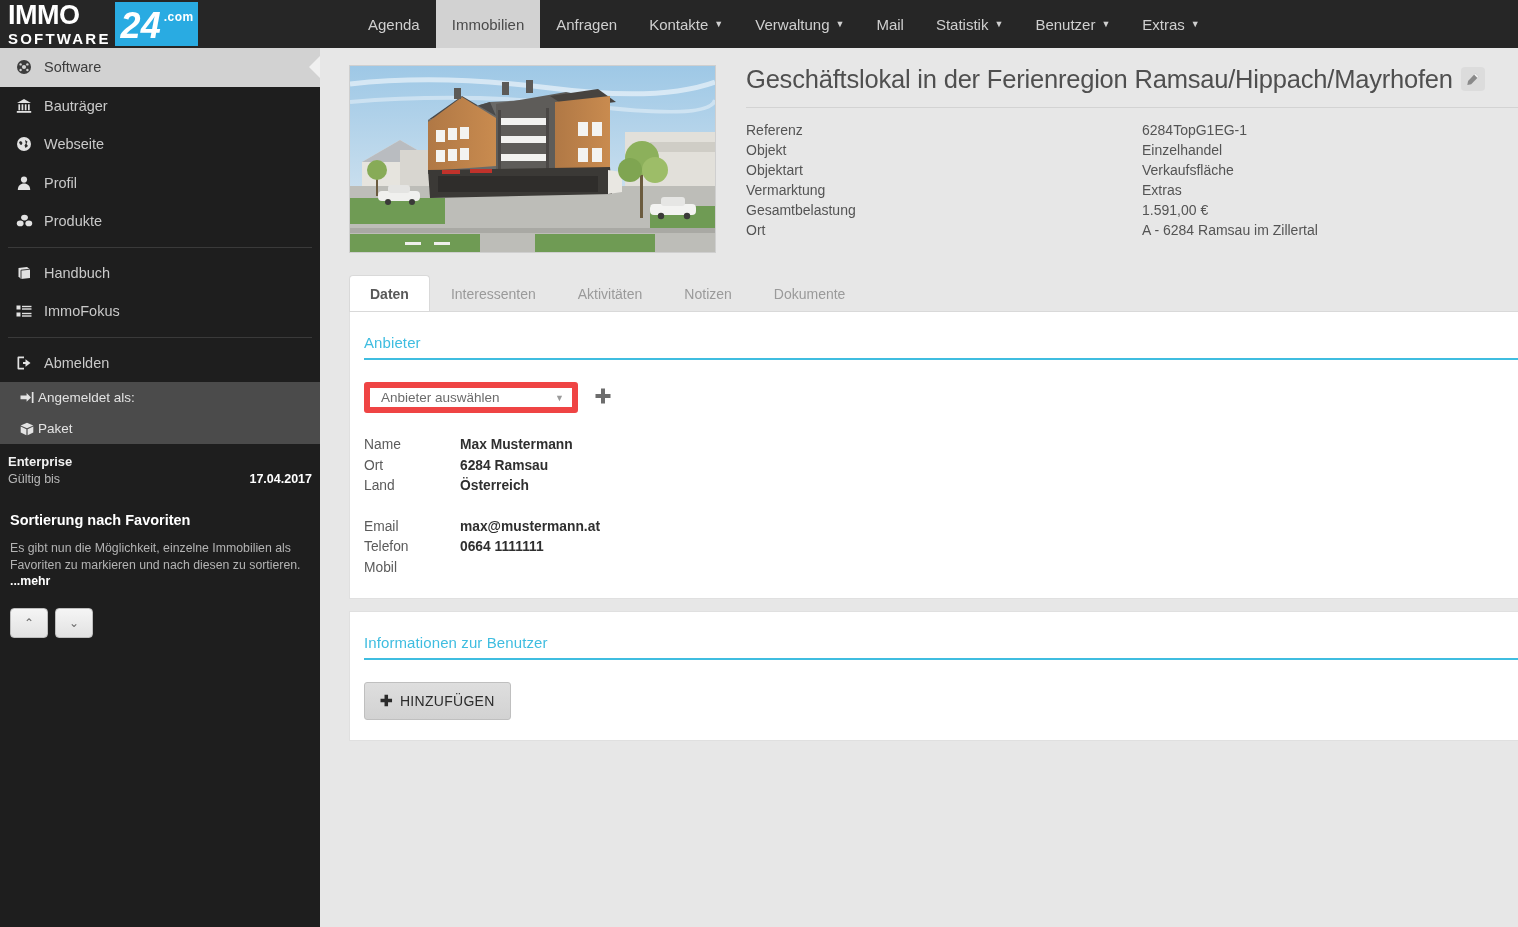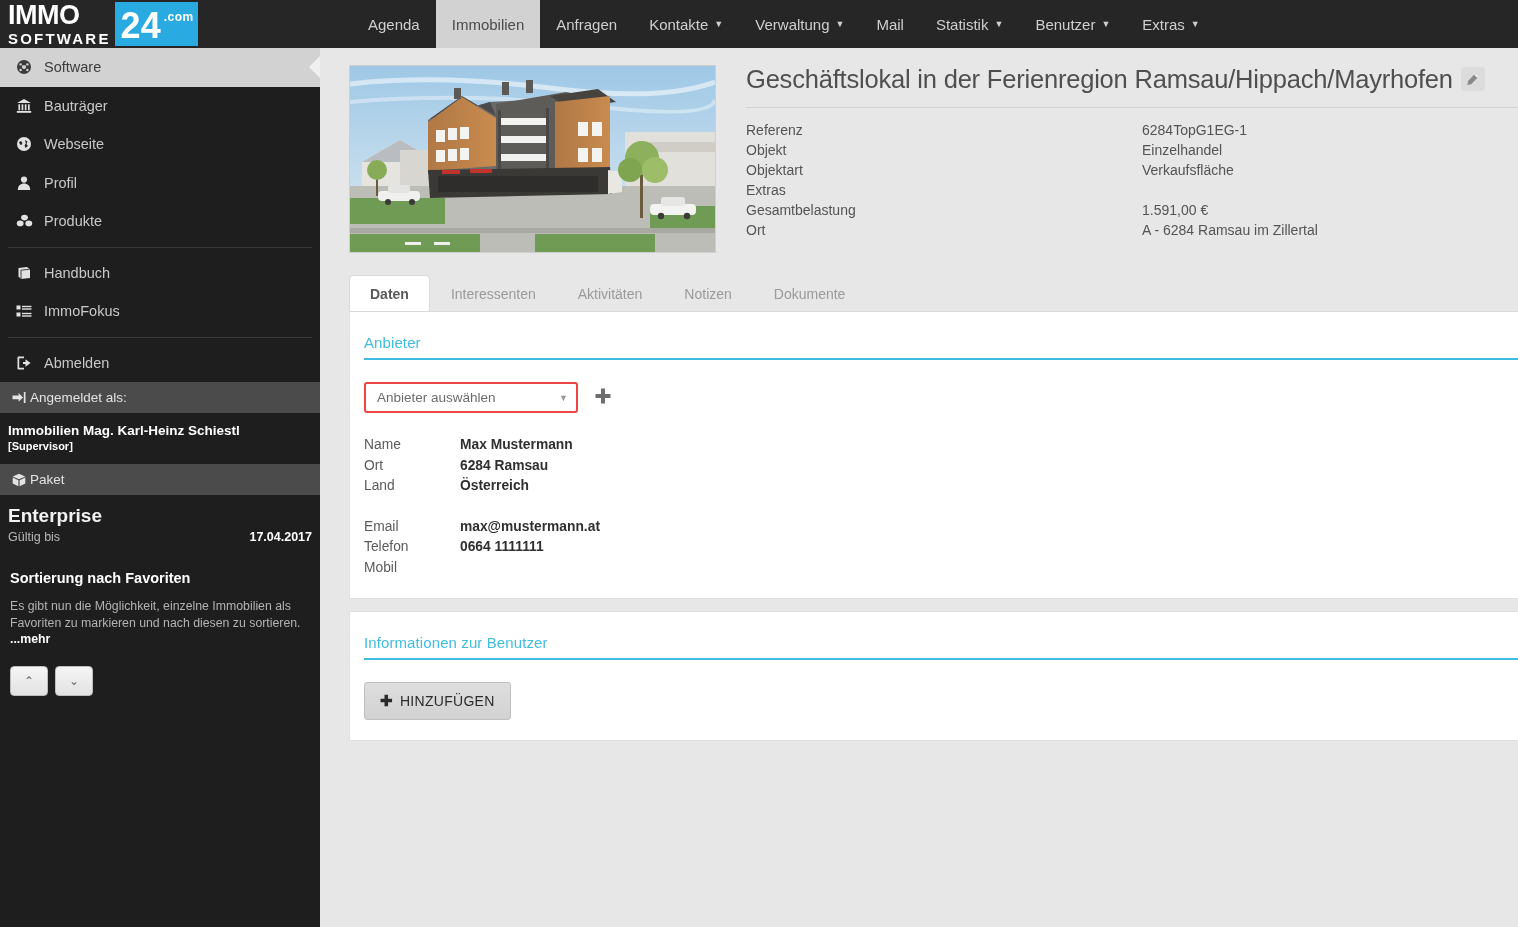--- a/index.html
+++ b/index.html
@@ -31,21 +31,21 @@
     color: #ffffff; font-weight: bold; font-size: 15px;
     letter-spacing: 2.2px; line-height: 1; margin-top: 2px;
   }
   .brand-left { display: flex; flex-direction: column; }
   .brand-24 {
     background: #29abe2; color: #fff; font-weight: bold;
     font-size: 36px; line-height: 44px; padding: 0 4px 0 6px;
     margin-left: 4px; position: relative; height: 44px;
     display: flex; align-items: flex-end;
   }
-  .brand-24 .num { line-height: 40px; }
+  .brand-24 .num { line-height: 40px; font-style: italic; }
   .brand-24 .com {
     font-size: 12px; font-weight: bold; color: #fff;
     margin-left: 3px; margin-bottom: 7px; letter-spacing: 0.5px;
   }
 
   .nav-list { list-style: none; }
   .nav-item {
     display: flex; align-items: center;
     height: 38.5px; padding-left: 10px;
     color: #c9c9c9; font-size: 14.5px;
@@ -65,27 +65,27 @@
     margin-top: -11px;
     border-top: 11px solid transparent;
     border-bottom: 11px solid transparent;
     border-right: 11px solid #f0f0f0;
   }
   .nav-sep { height: 1px; background: #3a3a3a; margin: 6px 8px; }
 
   .sb-head {
     display: flex; align-items: center;
     background: #4b4b4b; color: #e3e3e3;
-    height: 31px; padding-left: 8px; font-size: 13.5px;
+    height: 31px; padding-left: 16px; font-size: 13.5px;
   }
   .sb-head .ico { width: 22px; display: inline-flex; justify-content: center; font-size: 13px; }
   .sb-block { padding: 10px 8px 12px 8px; background: #1e1e1e; }
   .sb-user-name { color: #ffffff; font-weight: bold; font-size: 13.5px; }
   .sb-user-role { color: #ffffff; font-weight: bold; font-size: 11px; margin-top: 2px; }
-  .sb-pkg-name { color: #f2f2f2; font-weight: bold; font-size: 19px; }
+  .sb-pkg-name { color: #f2f2f2; font-weight: bold; font-size: 13px; }
   .sb-pkg-row { display: flex; justify-content: space-between; margin-top: 3px; }
   .sb-pkg-lbl { color: #b9b9b9; font-size: 12.5px; }
   .sb-pkg-val { color: #ffffff; font-weight: bold; font-size: 12.5px; }
 
   .news-title { color: #ffffff; font-weight: bold; font-size: 14.5px; margin: 14px 10px 0 10px; }
   .news-text { color: #b3b3b3; font-size: 12.3px; line-height: 1.35; margin: 12px 10px 0 10px; }
   .news-more { color: #ffffff; font-weight: bold; }
   .news-btns { display: flex; gap: 7px; margin: 18px 0 0 10px; }
   .nb {
     width: 38px; height: 30px; border: 1px solid #bdbdbd; border-radius: 4px;
@@ -157,21 +157,21 @@
   .panel-inner { padding: 22px 0 20px 14px; }
 
   .sect-title {
     color: #3fbde0; font-size: 15px; letter-spacing: 0.1px;
     padding-bottom: 7px;
   }
   .sect-rule { height: 2px; background: #3fbde0; margin-bottom: 22px; }
 
   .select-row { display: flex; align-items: center; }
   .sel {
-    width: 214px; height: 31px; border: 2px solid #ef4444; border-radius: 3px;
+    width: 214px; height: 31px; border: 6px solid #ef4444; border-radius: 3px;
     background: #fff; display: flex; align-items: center;
     padding: 0 8px 0 11px; justify-content: space-between;
     font-size: 13.5px; color: #6b6b6b; cursor: pointer;
   }
   .sel .dn { color: #9a9a9a; font-size: 9px; }
   .plus-btn {
     margin-left: 16px; color: #6d6d6d; font-size: 21px;
     cursor: pointer; font-weight: bold; line-height: 1;
   }
 
@@ -303,24 +303,20 @@
     </ul>
 
     <div class="sb-head">
       <span class="ico">
         <svg width="14" height="13" viewBox="0 0 14 13" fill="currentColor">
             <path d="M0.5 4.6 H6.6 V2 L11 6.4 L6.6 10.8 V8.2 H0.5 Z"></path>
             <rect x="11.8" y="1" width="1.7" height="11"></rect>
           </svg>
       </span>
       <span>Angemeldet als:</span>
-    </div>
-    <div class="sb-block">
-      <div class="sb-user-name">Immobilien Mag. Karl-Heinz Schiestl</div>
-      <div class="sb-user-role">[Supervisor]</div>
     </div>
 
     <div class="sb-head">
       <span class="ico">
         <svg width="14" height="14" viewBox="0 0 14 14" fill="currentColor">
             <path d="M7 0.7 L13.3 3.5 L7 6.3 L0.7 3.5 Z"></path>
             <path d="M0.7 4.6 L6.4 7.2 V13.3 L0.7 10.6 Z"></path>
             <path d="M13.3 4.6 L7.6 7.2 V13.3 L13.3 10.6 Z"></path>
           </svg>
       </span>
@@ -494,20 +490,21 @@
         </div>
         <div class="kv">
           <span class="k">Objekt</span>
           <span class="v">Einzelhandel</span>
         </div>
         <div class="kv">
           <span class="k">Objektart</span>
           <span class="v">Verkaufsfläche</span>
         </div>
         <div class="kv">
+          <span class="k">Vermarktung</span>
           <span class="v">Extras</span>
         </div>
         <div class="kv">
           <span class="k">Gesamtbelastung</span>
           <span class="v">1.591,00 €</span>
         </div>
         <div class="kv">
           <span class="k">Ort</span>
           <span class="v">A - 6284 Ramsau im Zillertal</span>
         </div>

